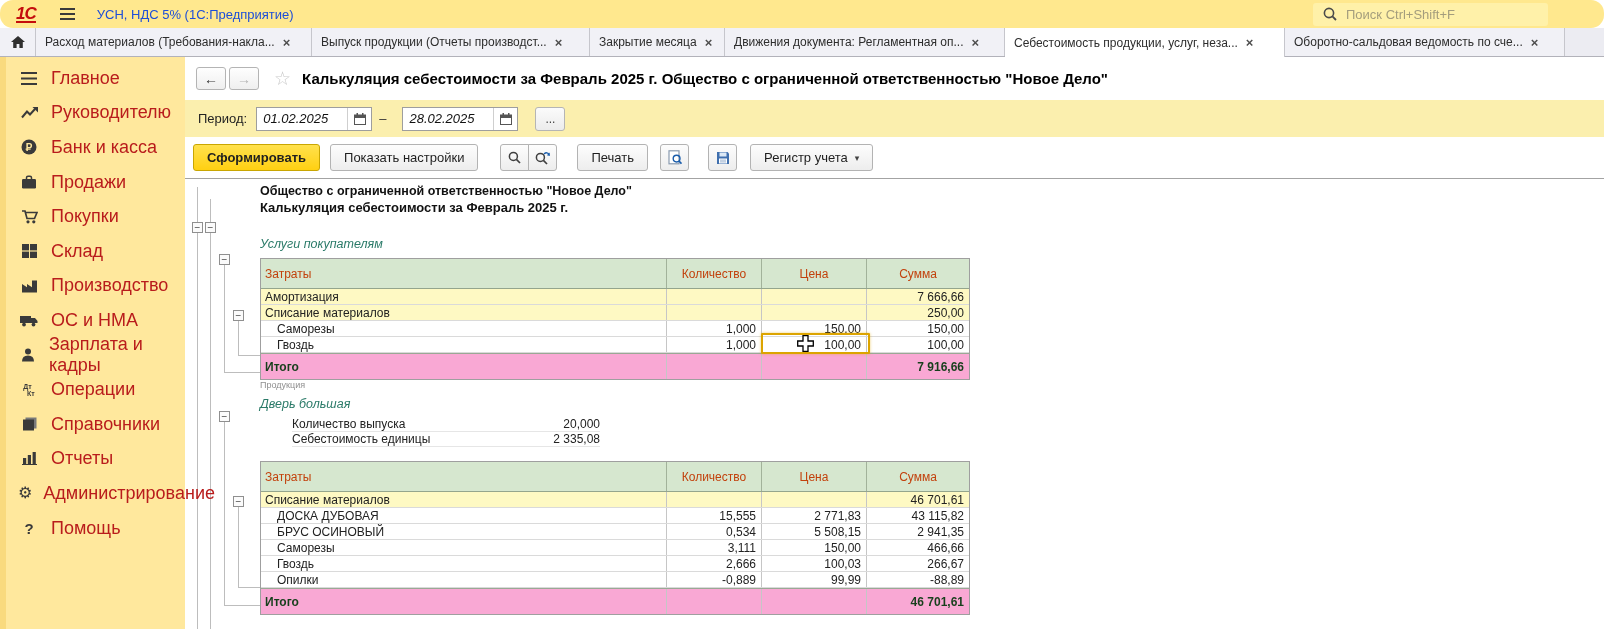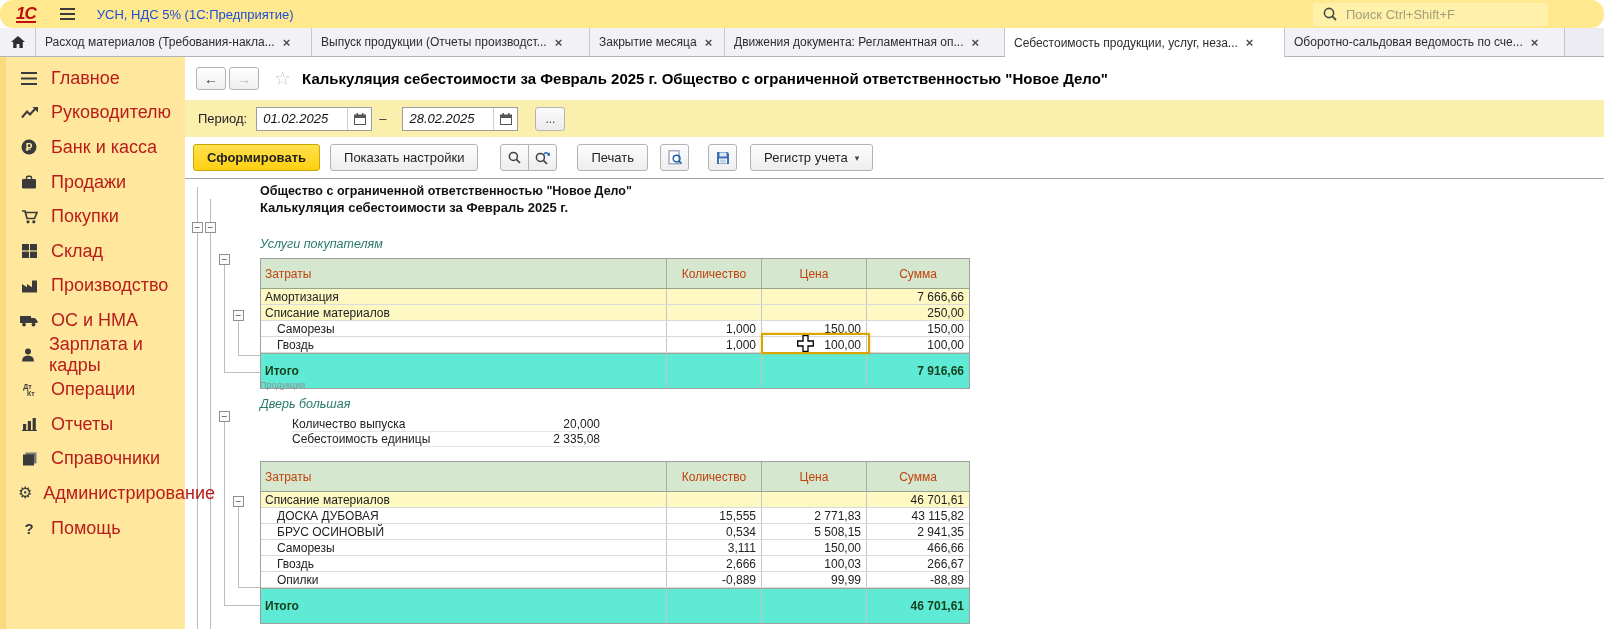--- a/index.html
+++ b/index.html
@@ -80,21 +80,21 @@
             justify-content:space-between;border-bottom:1px solid #e6e6e6;margin-left:32px;}
   .rtable{position:absolute;left:75px;width:710px;border:1px solid #9f9f9f;box-sizing:border-box;background:#fff;}
   .thead{display:grid;grid-template-columns:406px 95px 105px 102px;background:#d6e7cf;height:30px;
          border-bottom:1px solid #94a58d;box-sizing:border-box;}
   .th{display:flex;align-items:center;border-right:1px solid #a2b29a;color:#c2410c;box-sizing:border-box;}
   .th.name{padding-left:4px;}
   .th.c{justify-content:center;}
   .th:last-child{border-right:none;}
   .trow{display:grid;grid-template-columns:406px 95px 105px 102px;height:16px;
         border-bottom:1px solid #dadada;box-sizing:border-box;}
-  .trow.total{background:#5eead4;font-weight:bold;height:35px;color:#173f1c;border-bottom:none;
+  .trow.total{background:#f9a8d4;font-weight:bold;height:26px;color:#173f1c;border-bottom:none;
               border-top:1px solid #9aa895;}
   .trow.green{background:#fef9c3;}
   .td{display:flex;align-items:center;border-right:1px solid #c6c6c6;overflow:hidden;box-sizing:border-box;}
   .td.name{padding-left:4px;}
   .td.indent{padding-left:16px;}
   .td.num{justify-content:flex-end;padding-right:5px;}
   .td:last-child{border-right:none;}
   
   .gline{position:absolute;background:#bdbdbd;width:1px;}
   .ghline{position:absolute;background:#bdbdbd;height:1px;}
@@ -253,37 +253,37 @@
     <span class="side-label">Зарплата и кадры</span>
   </div>
   <div class="side-item">
     <span class="side-icon">
         <span class="dtkt">Дт<br>&nbsp;&nbsp;Кт</span>
       </span>
     <span class="side-label">Операции</span>
   </div>
   <div class="side-item">
     <span class="side-icon">
+      <svg width="15" height="14">
+          <rect x="3.5" y="0.5" width="11" height="11" fill="#7a7a7a"></rect>
+          <rect x="1" y="2.5" width="11" height="11" fill="#3a3a3a"></rect>
+        </svg>
+      </span>
+    <span class="side-label">Справочники</span>
+  </div>
+  <div class="side-item">
+    <span class="side-icon">
       <svg width="15" height="13">
           <rect x="1" y="6" width="3.2" height="6" fill="#3a3a3a"></rect>
           <rect x="5.8" y="3" width="3.2" height="9" fill="#3a3a3a"></rect>
           <rect x="10.6" y="0" width="3.2" height="12" fill="#3a3a3a"></rect>
           <rect x="0" y="12" width="15" height="1" fill="#3a3a3a"></rect>
         </svg>
       </span>
     <span class="side-label">Отчеты</span>
-  </div>
-  <div class="side-item">
-    <span class="side-icon">
-      <svg width="15" height="14">
-          <rect x="3.5" y="0.5" width="11" height="11" fill="#7a7a7a"></rect>
-          <rect x="1" y="2.5" width="11" height="11" fill="#3a3a3a"></rect>
-        </svg>
-      </span>
-    <span class="side-label">Справочники</span>
   </div>
   <div class="side-item">
     <span class="side-icon">
         <span class="gear">⚙</span>
       </span>
     <span class="side-label">Администрирование</span>
   </div>
   <div class="side-item">
     <span class="side-icon">
         <span class="qmark">?</span>

